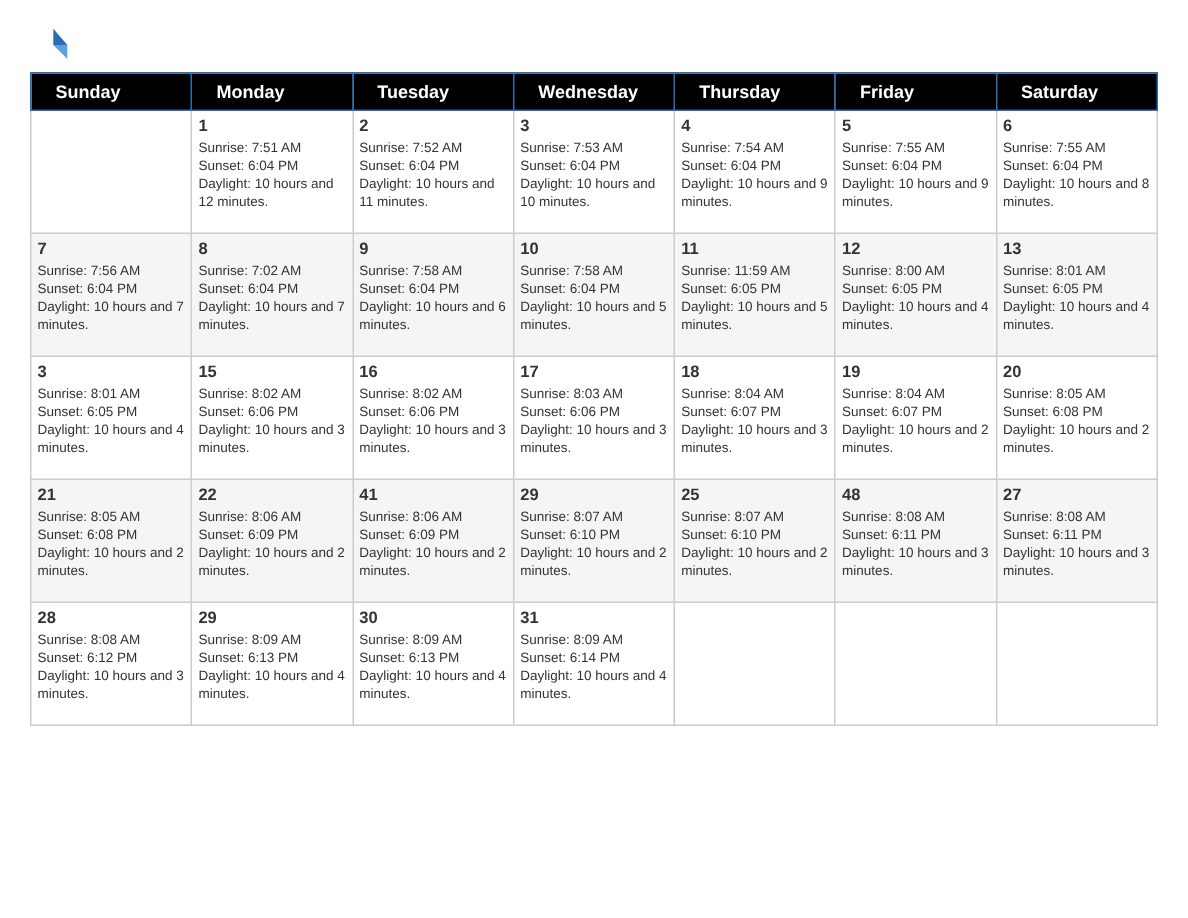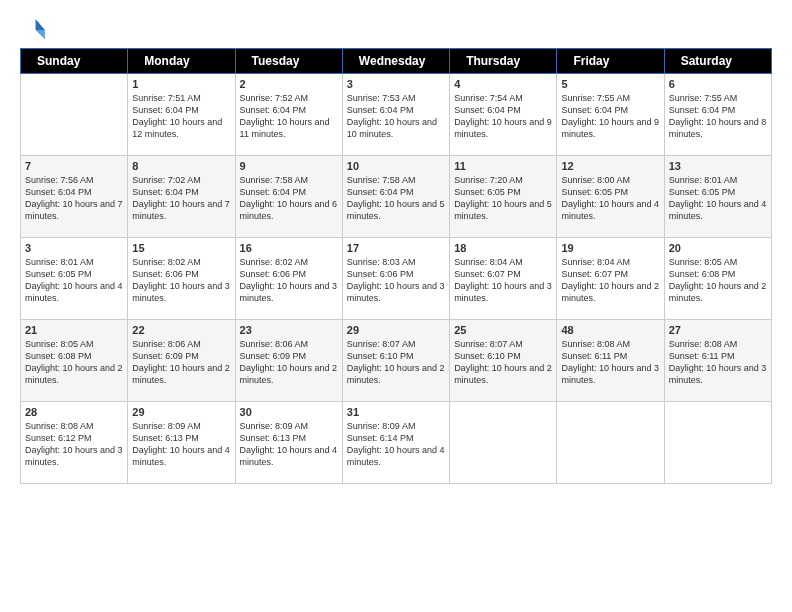--- a/index.html
+++ b/index.html
@@ -200,21 +200,21 @@
           </td>
           <td>
             <span class="day-number">10</span>
             <div class="cell-info">Sunrise: 7:58 AM
 Sunset: 6:04 PM
 Daylight: 10 hours
 and 5 minutes.</div>
           </td>
           <td>
             <span class="day-number">11</span>
-            <div class="cell-info">Sunrise: 7:20 AM
+            <div class="cell-info">Sunrise: 11:59 AM
 Sunset: 6:05 PM
 Daylight: 10 hours
 and 5 minutes.</div>
           </td>
           <td>
             <span class="day-number">12</span>
             <div class="cell-info">Sunrise: 8:00 AM
 Sunset: 6:05 PM
 Daylight: 10 hours
 and 4 minutes.</div>
@@ -287,21 +287,21 @@
 and 2 minutes.</div>
           </td>
           <td>
             <span class="day-number">22</span>
             <div class="cell-info">Sunrise: 8:06 AM
 Sunset: 6:09 PM
 Daylight: 10 hours
 and 2 minutes.</div>
           </td>
           <td>
-            <span class="day-number">23</span>
+            <span class="day-number">41</span>
             <div class="cell-info">Sunrise: 8:06 AM
 Sunset: 6:09 PM
 Daylight: 10 hours
 and 2 minutes.</div>
           </td>
           <td>
             <span class="day-number">29</span>
             <div class="cell-info">Sunrise: 8:07 AM
 Sunset: 6:10 PM
 Daylight: 10 hours

